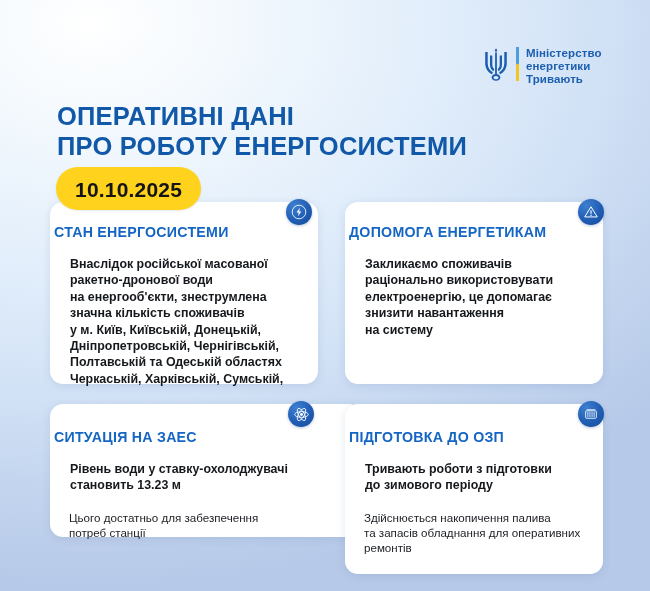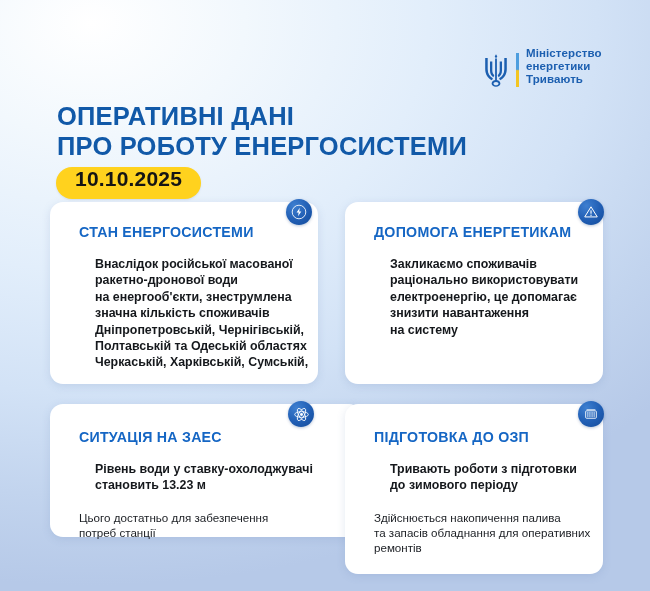--- a/index.html
+++ b/index.html
@@ -24,21 +24,21 @@
       linear-gradient(168deg, #f4f9fe 0%, #dceafa 40%, #c3d5ef 78%, #b2c6e6 100%);
     overflow: hidden;
   }
 
   
   .logo {
     position: absolute;
     top: 47px;
     left: 483px;
     display: flex;
-    align-items: flex-end;
+    align-items: flex-start;
     gap: 7px;
   }
   .logo-trident {
     width: 26px;
     height: 34px;
     flex: none;
     display: block;
   }
   .logo-divider {
     width: 3px;
@@ -71,41 +71,41 @@
   
   .date-badge {
     position: absolute;
     top: 167px;
     left: 56px;
     background: #ffd21e;
     color: #141414;
     font-size: 21px;
     font-weight: 700;
     letter-spacing: 0.2px;
-    padding: 0 19px 8px 19px;
+    padding: 11px 19px 8px 19px;
     border-radius: 22px;
     z-index: 4;
     box-shadow: 0 1px 2px rgba(60,90,140,0.13);
   }
 
   
   .card {
     position: absolute;
     background: #ffffff;
     border-radius: 13px;
     box-shadow: 0 2px 9px rgba(86,119,170,0.17);
     box-sizing: border-box;
   }
   .card-1 { left: 50px;  top: 202px; width: 268px; height: 182px; }
   .card-2 { left: 345px; top: 202px; width: 258px; height: 182px; }
   .card-3 { left: 50px;  top: 404px; width: 312px; height: 133px; }
   .card-4 { left: 345px; top: 404px; width: 258px; height: 170px; }
 
   .card-inner {
-    padding: 22px 16px 10px 29px;
+    padding: 22px 16px 10px 4px;
   }
   .card-title {
     font-size: 14.2px;
     font-weight: 700;
     color: #1566c4;
     letter-spacing: 0.25px;
     margin: 0 0 6px 0;
     white-space: nowrap;
   }
   .card-body {
@@ -116,21 +116,21 @@
     margin: 16px;
   }
   .card-body-line { display: block; white-space: nowrap; }
   .card-sub {
     font-size: 11.6px;
     line-height: 15.2px;
     font-weight: 400;
     color: #1b1e23;
     margin: 3px 0 0 0;
   }
-  .card-sub-line { display: block; white-space: nowrap; }
+  .card-sub-line { display: block; white-space: nowrap; margin-left: 15px; }
 
   .card-3 .card-inner,
   .card-4 .card-inner { padding-top: 25px; }
   .card-3 .card-title,
   .card-4 .card-title { margin-bottom: 5px; }
 
   
   .icon-badge {
     position: absolute;
     width: 26px;
@@ -182,20 +182,21 @@
   <div class="date-badge">10.10.2025</div>
 
   <div class="card card-1">
     <div class="card-inner">
       <div class="card-title">СТАН ЕНЕРГОСИСТЕМИ</div>
       <div class="card-body">
         <span class="card-body-line">Внаслідок російської масованої</span>
         <span class="card-body-line">ракетно-дронової води</span>
         <span class="card-body-line">на енергооб'єкти, знеструмлена</span>
         <span class="card-body-line">значна кількість споживачів</span>
+        <span class="card-body-line">у м. Київ, Київській, Донецькій,</span>
         <span class="card-body-line">Дніпропетровській, Чернігівській,</span>
         <span class="card-body-line">Полтавській та Одеській областях</span>
         <span class="card-body-line">Черкаській, Харківській, Сумській,</span>
       </div>
     </div>
   </div>
   <div class="icon-badge badge-1">
     <svg width="16" height="16" viewBox="0 0 24 24" aria-hidden="true">
       <circle cx="12" cy="12" r="10.2" fill="none" stroke="#ffffff" stroke-width="1.3"></circle>
       <path d="M13.2 5.5 L8.4 12.6 h3.1 l-1.0 5.9 l5.0 -7.3 h-3.2 Z" fill="#ffffff"></path>

